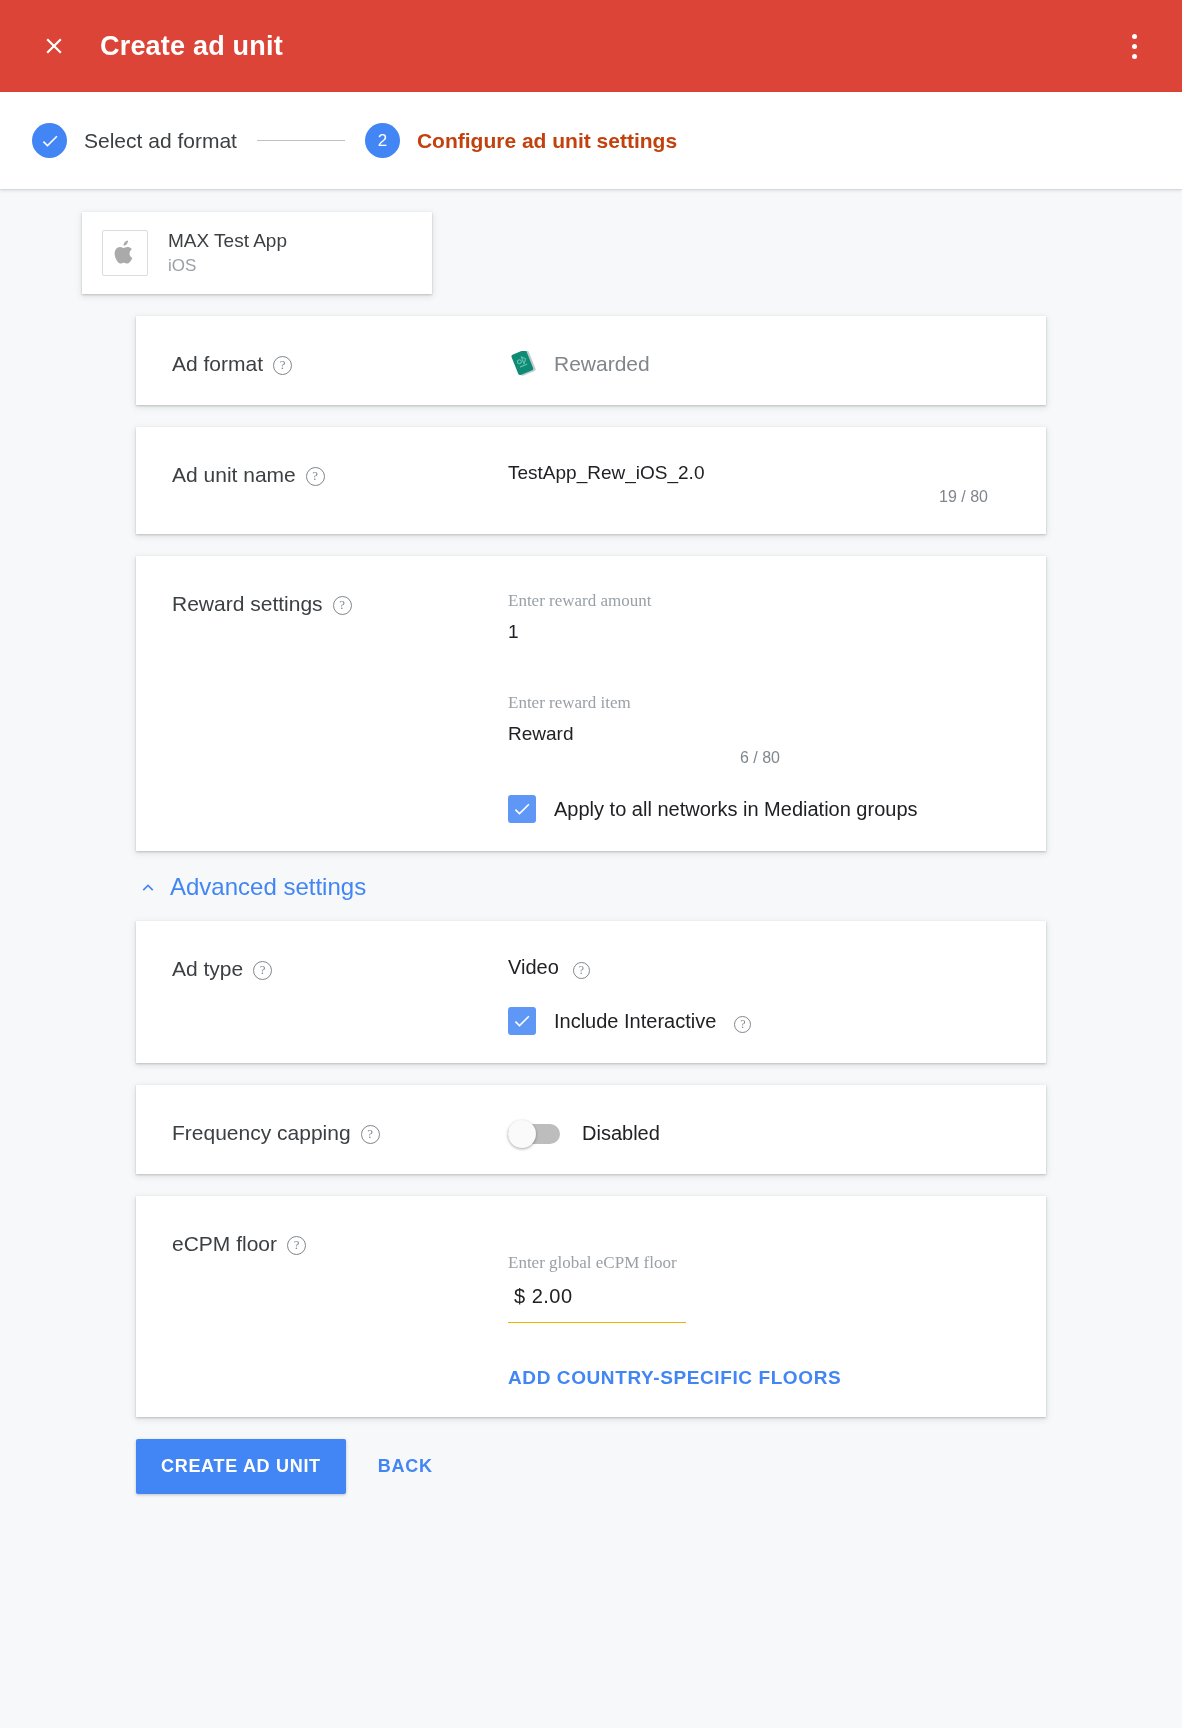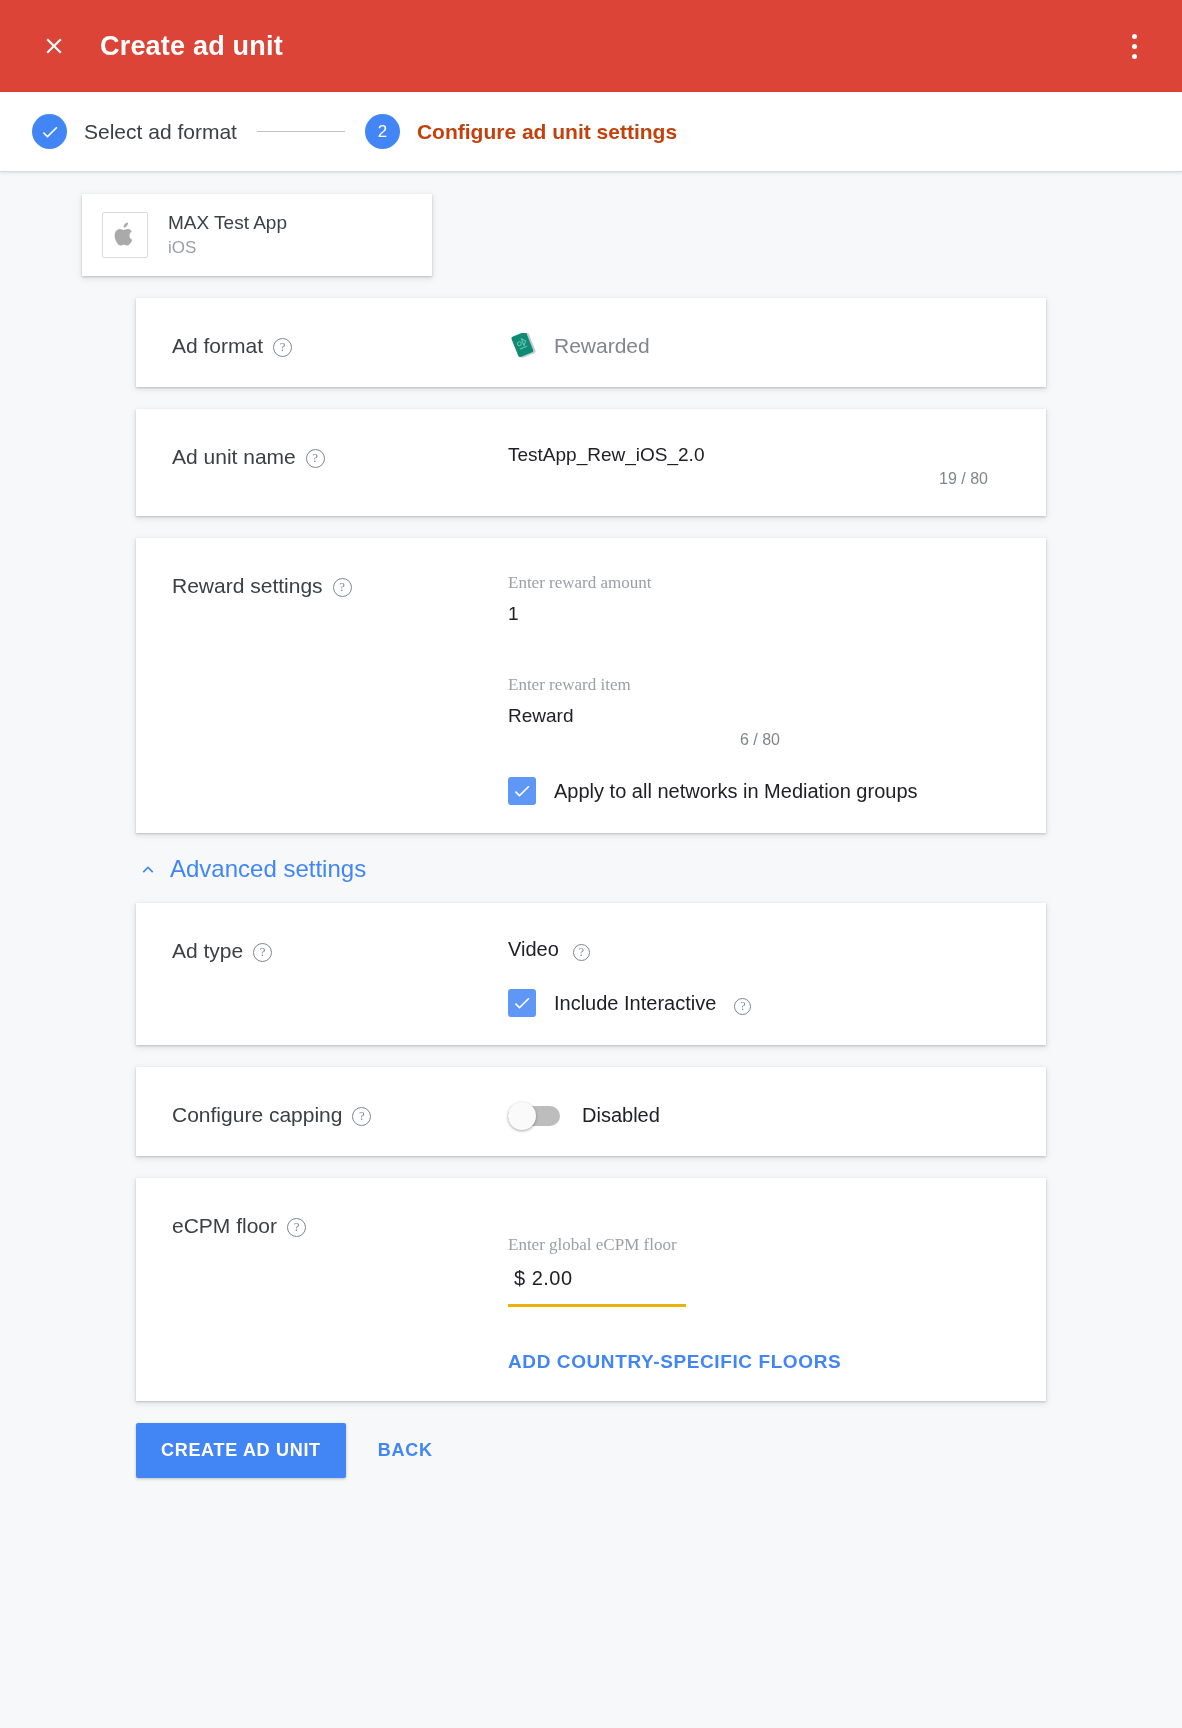--- a/index.html
+++ b/index.html
@@ -42,21 +42,21 @@
   }
   .kebab span {
     width: 5px; height: 5px; border-radius: 50%;
     background: #ffffff;
     display: block;
   }
 
   
   .stepper {
     background: #ffffff;
-    height: 80px;
+    height: 98px;
     display: flex;
     align-items: center;
     padding-left: 32px;
     border-bottom: 1px solid #d6dade;
     box-shadow: 0 1px 3px rgba(0,0,0,.10);
     position: relative;
     z-index: 3;
   }
   .step { display: flex; align-items: center; cursor: pointer; }
   .step-circle {
@@ -235,21 +235,21 @@
   .switch.on  .track { background: #a6c8fa; }
   .switch.on  .knob { background: #3b78e7; left: 26px; }
 
   .switch-row { display: flex; align-items: center; gap: 18px; }
   .switch-text { font-size: 20px; color: #202124; }
 
   .money-input {
     width: 178px;
     font-size: 20px;
     color: #202124;
-    border-bottom: 3px solid #eab308;
+    border-bottom: 1px solid #eab308;
     padding: 2px 0 14px 6px;
     margin-top: 4px;
     letter-spacing: .5px;
   }
   .link-btn {
     margin-top: 44px;
     color: #4285f4;
     font-size: 19px;
     font-weight: bold;
     letter-spacing: .6px;
@@ -436,21 +436,21 @@
           <span class="check-label">Include Interactive</span>
           <span class="help sm">?</span>
         </div>
       </div>
     </div>
   </div>
 
   <div class="card">
     <div class="row">
       <div class="row-label">
-        <span>Configure capping</span>
+        <span>Frequency capping</span>
         <span class="help">?</span>
       </div>
       <div class="row-body">
         <div class="switch-row">
           <span class="switch off">
             <span class="track"></span>
             <span class="knob"></span>
           </span>
           <span class="switch-text">Disabled</span>
         </div>

